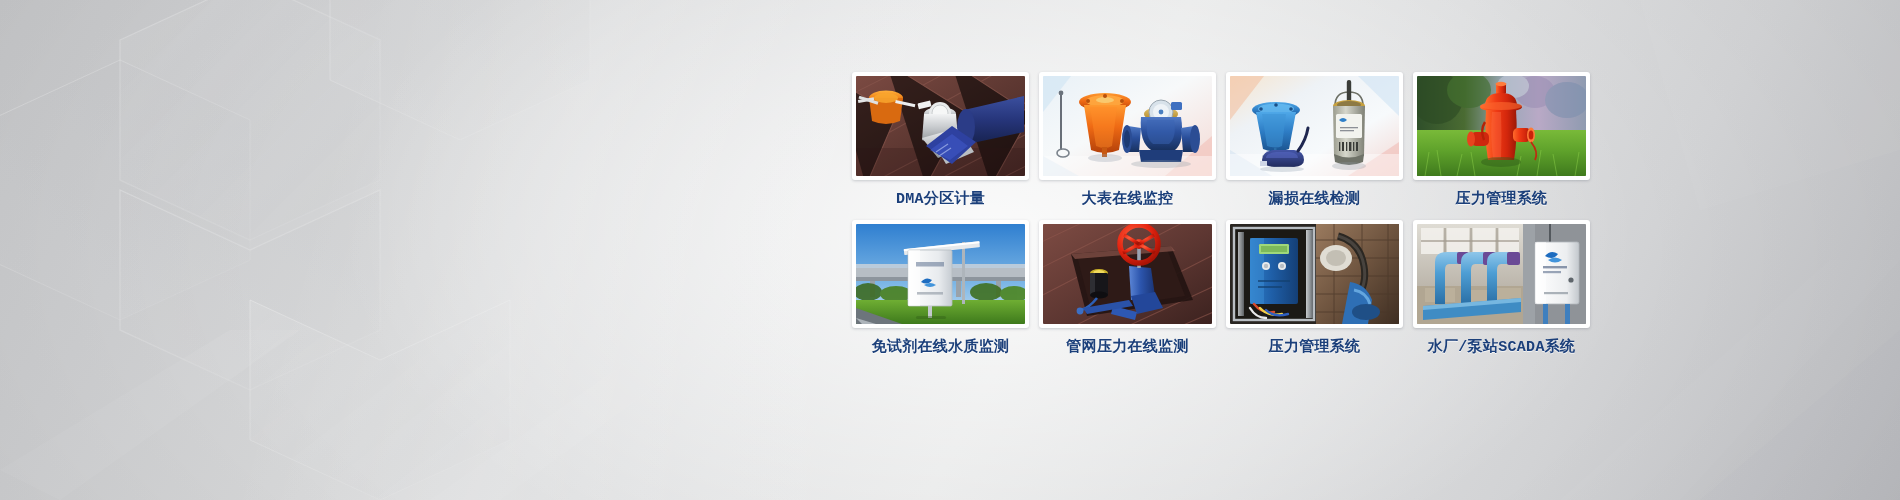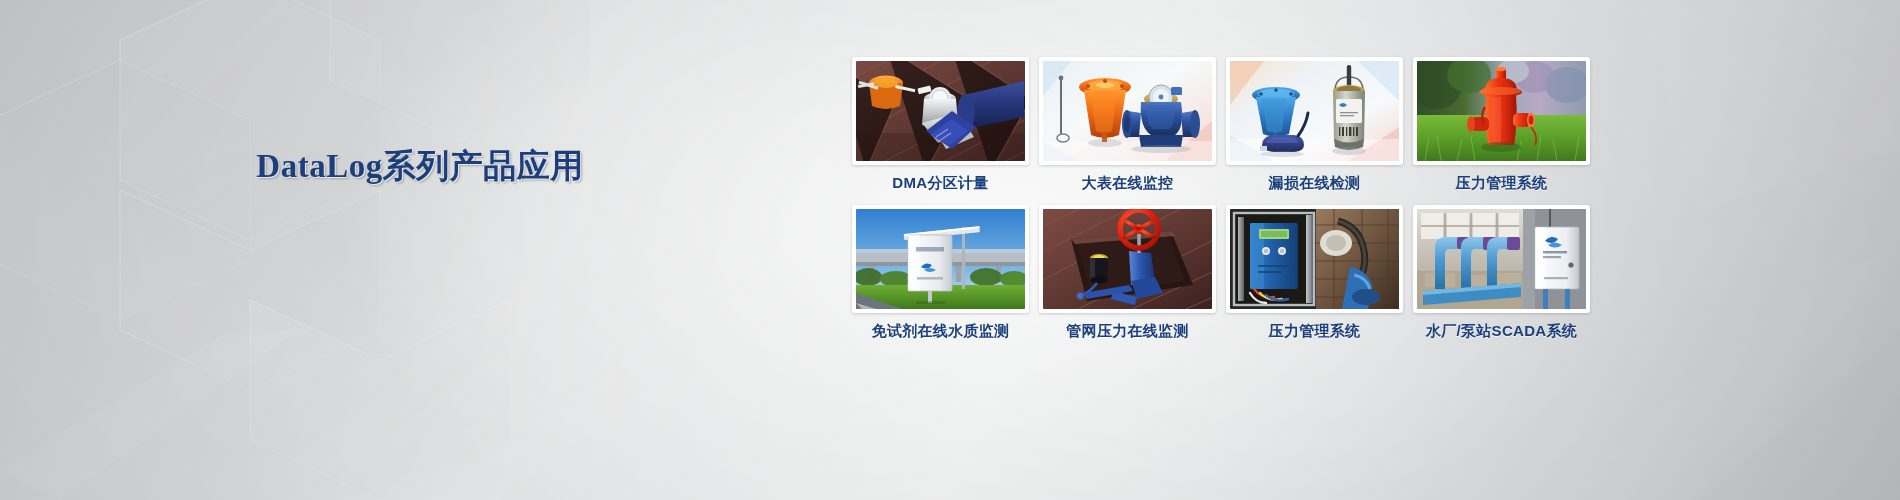--- a/index.html
+++ b/index.html
@@ -86,23 +86,24 @@
   }
   .headline-line.l2 {
     font-size: 37px;
     font-family: "Liberation Sans", "DejaVu Sans", sans-serif;
   }
 
   
   .grid {
     position: absolute;
     left: 852px;
-    top: 57px;
+    top: 72px;
     width: 740px;
     z-index: 5;
+    font-family: Liberation Mono, monospace;
   }
   .row {
     display: flex;
     gap: 10px;
     margin-bottom: 12px;
   }
   .card {
     width: 177px;
     display: flex;
     flex-direction: column;
@@ -168,21 +169,20 @@
       <polygon points="1640,0 1900,0 1900,150 1700,210" fill="#ffffff" opacity="0.07"></polygon>
       <polygon points="1700,500 1900,330 1900,500" fill="#8e9093" opacity="0.06"></polygon>
       <polygon points="1560,500 1830,260 1900,260 1680,500" fill="#ffffff" opacity="0.05"></polygon>
     </svg>
   </div>
 
   <div class="sheen"></div>
   <div class="vignette"></div>
 
   <div class="headline">
-    <div class="headline-line l1">DataLog系列产品应用</div>
   </div>
 
   <div class="grid">
 
     <div class="row">
 
       <div class="card">
         <div class="thumb-frame">
           <div class="thumb">
             <svg viewBox="0 0 169 100" preserveAspectRatio="none" aria-hidden="true">

